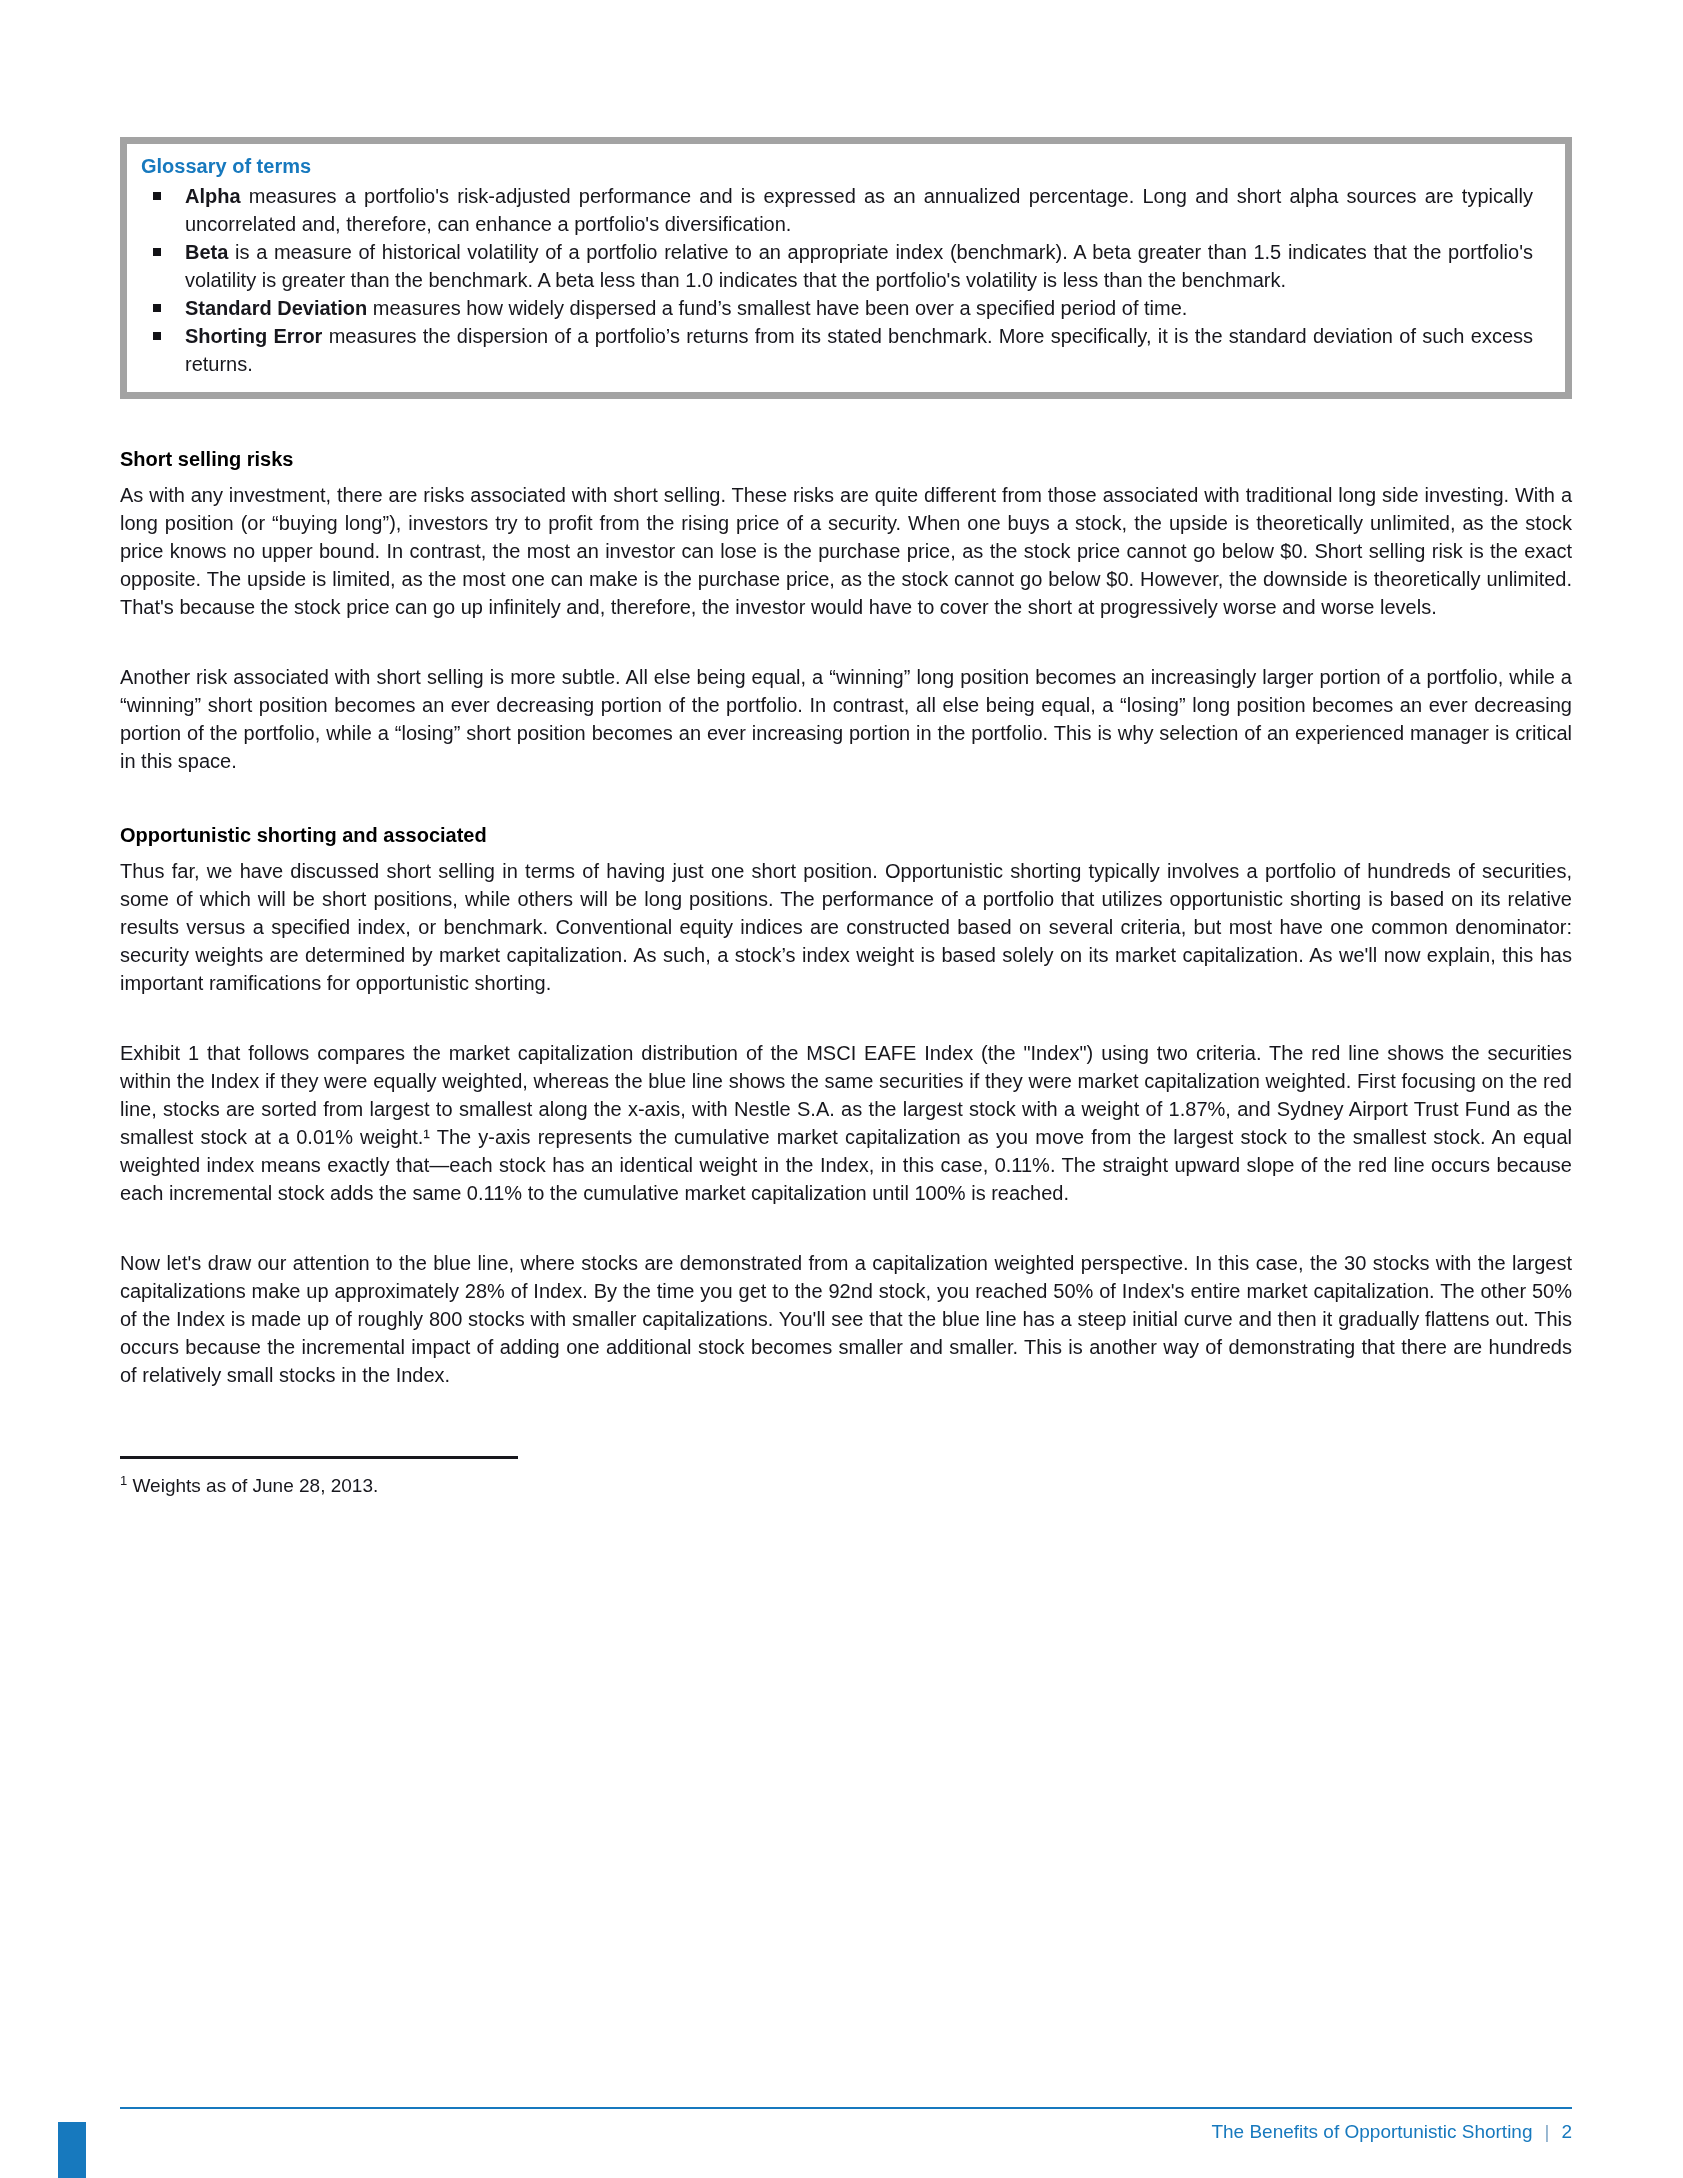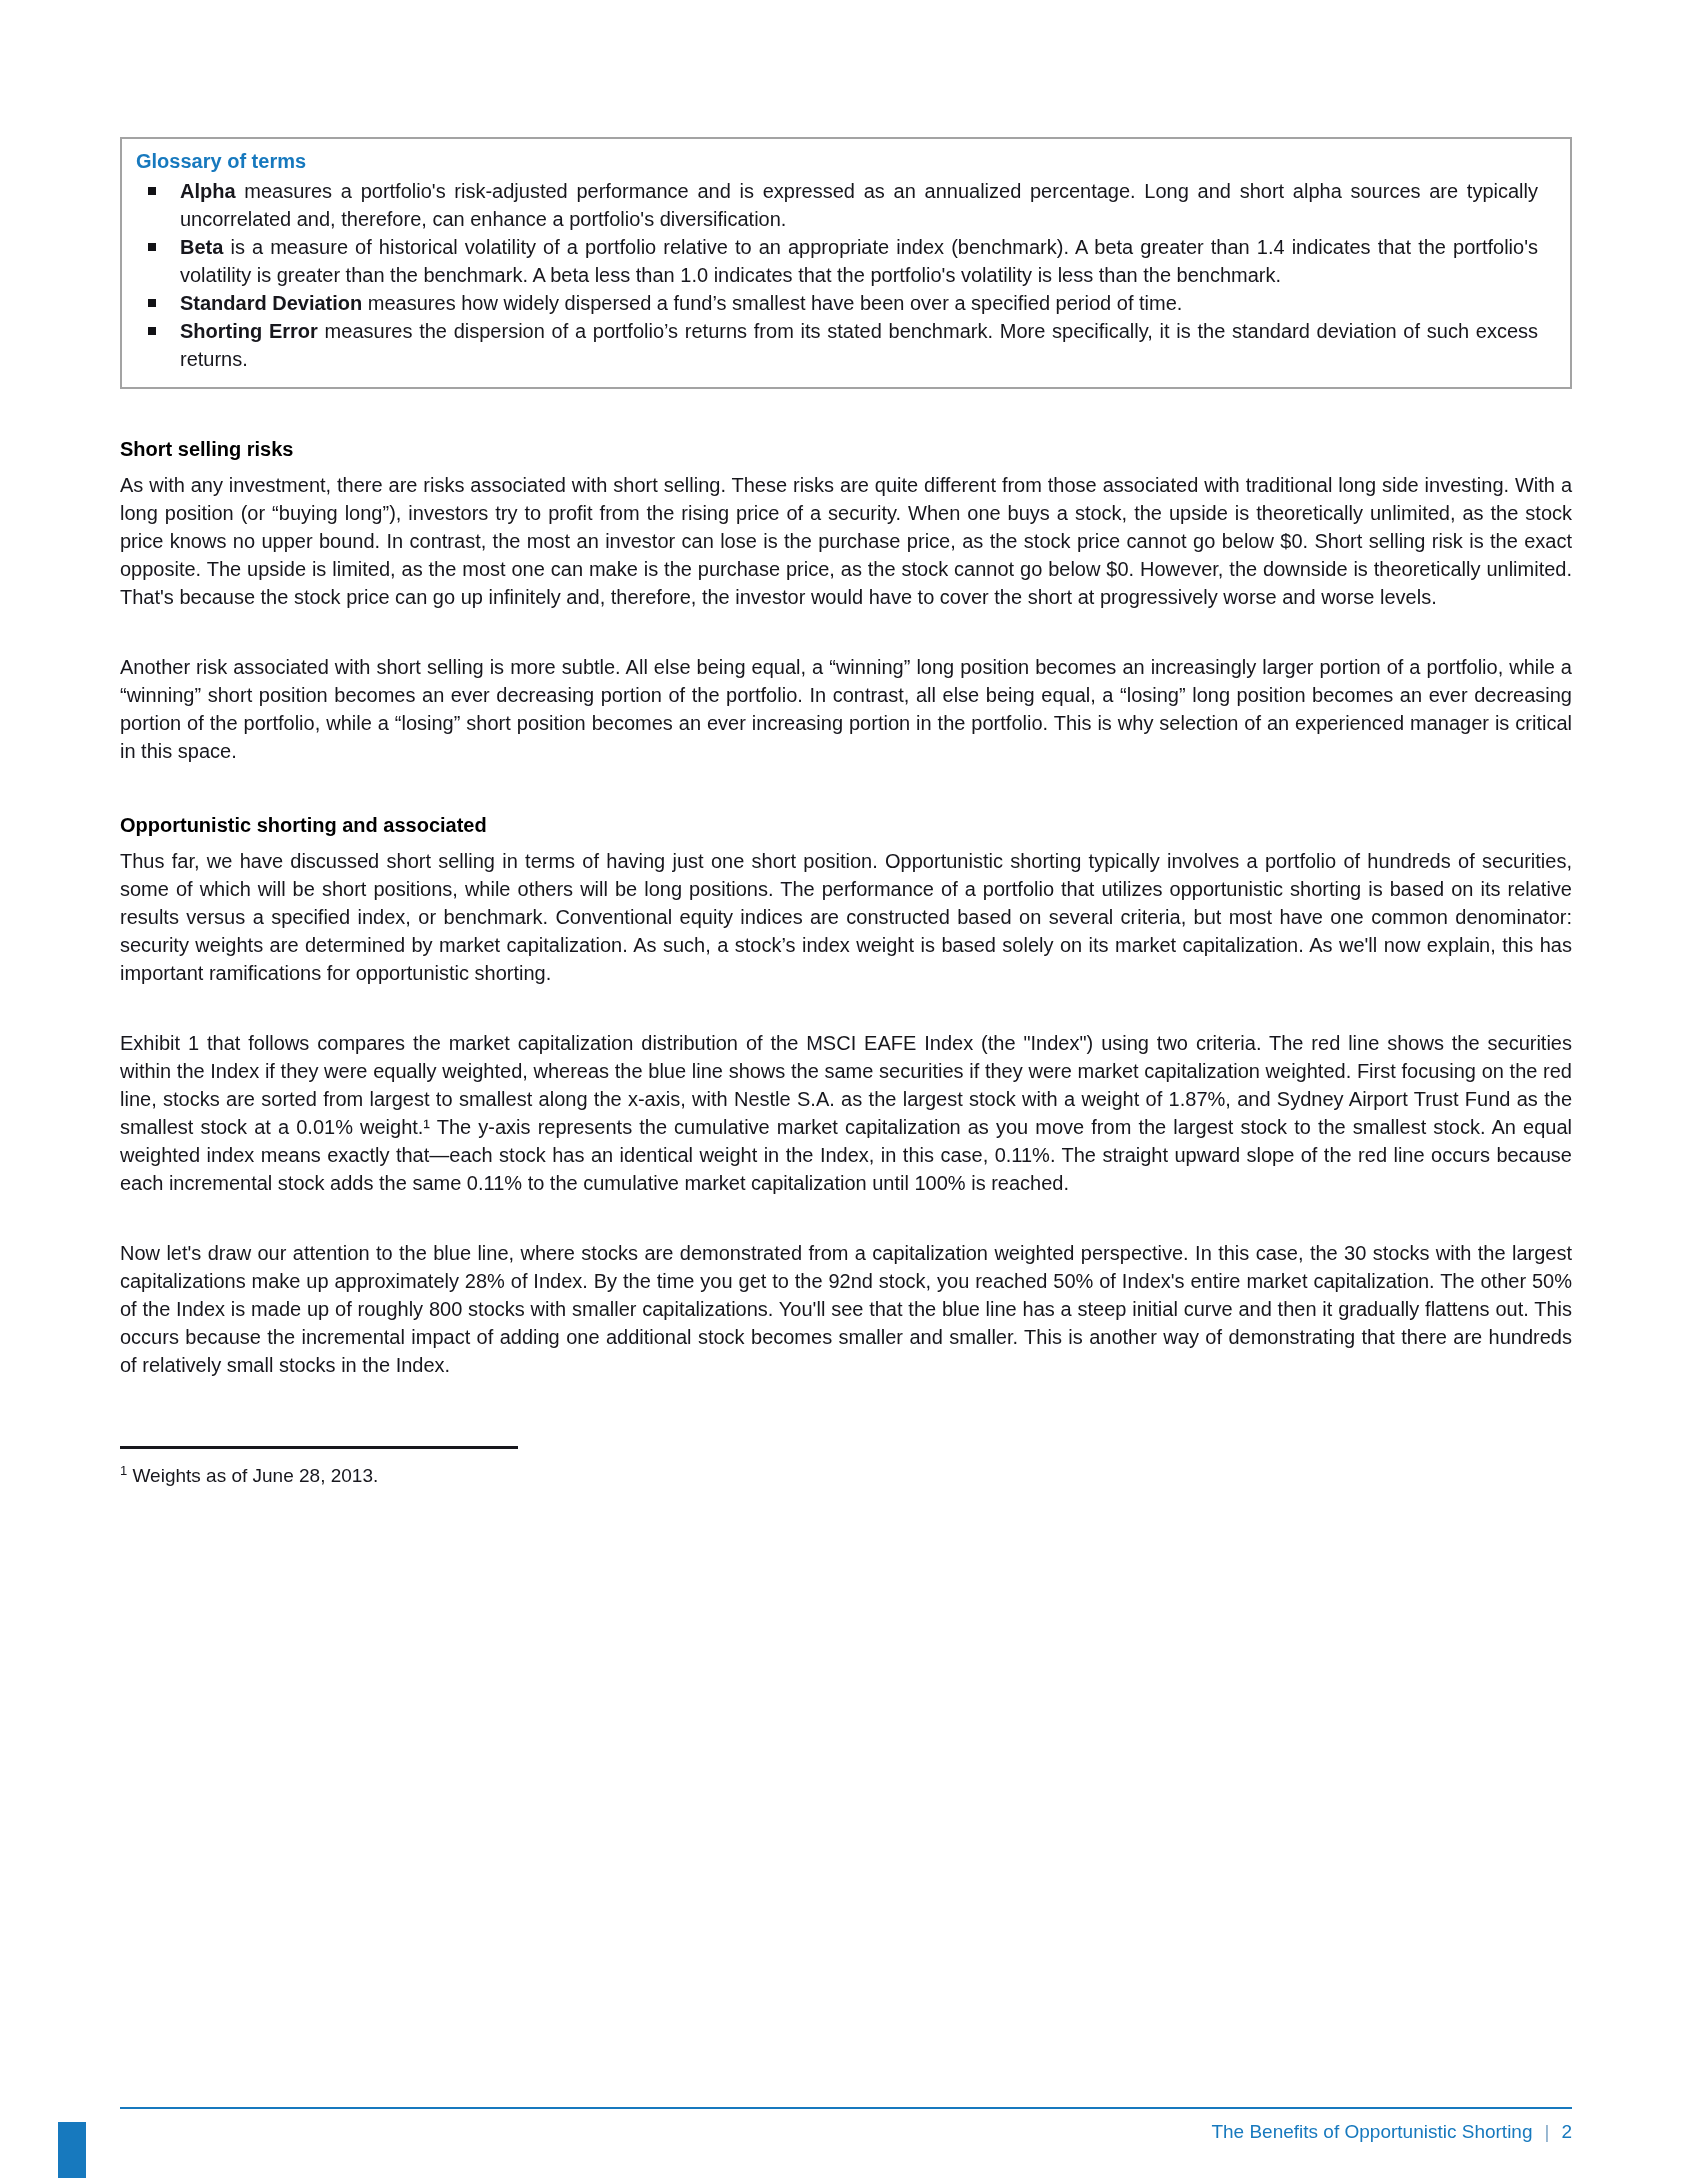--- a/index.html
+++ b/index.html
@@ -15,21 +15,21 @@
   }
   .content {
     position: absolute;
     left: 120px;
     top: 137px;
     width: 1452px;
     font-size: 20px;
     line-height: 28px;
   }
   .glossary-box {
-    border: 2px solid #a3a3a3;
+    border: 7px solid #a3a3a3;
     padding: 8px 16px 14px 14px;
   }
   .box-heading {
     font-size: 20px;
     line-height: 28px;
     color: #1779be;
     font-weight: bold;
     margin: 0;
   }
   .glossary-list {
@@ -115,21 +115,21 @@
 
 <div class="content">
 
   <div class="glossary-box">
     <h2 class="box-heading">Glossary of terms</h2>
     <ul class="glossary-list">
       <li>
         <span class="sq-bullet"></span><span class="term">Alpha</span><span class="def"> measures a portfolio's risk-adjusted performance and is expressed as an annualized percentage. Long and short alpha sources are typically uncorrelated and, therefore, can enhance a portfolio's diversification.</span>
       </li>
       <li>
-        <span class="sq-bullet"></span><span class="term">Beta</span><span class="def"> is a measure of historical volatility of a portfolio relative to an appropriate index (benchmark). A beta greater than 1.4 indicates that the portfolio's volatility is greater than the benchmark. A beta less than 1.0 indicates that the portfolio's volatility is less than the benchmark.</span>
+        <span class="sq-bullet"></span><span class="term">Beta</span><span class="def"> is a measure of historical volatility of a portfolio relative to an appropriate index (benchmark). A beta greater than 1.5 indicates that the portfolio's volatility is greater than the benchmark. A beta less than 1.0 indicates that the portfolio's volatility is less than the benchmark.</span>
       </li>
       <li>
         <span class="sq-bullet"></span><span class="term">Standard Deviation</span><span class="def"> measures how widely dispersed a fund’s smallest have been over a specified period of time.</span>
       </li>
       <li>
         <span class="sq-bullet"></span><span class="term">Shorting Error</span><span class="def"> measures the dispersion of a portfolio’s returns from its stated benchmark. More specifically, it is the standard deviation of such excess returns.</span>
       </li>
     </ul>
   </div>
 

